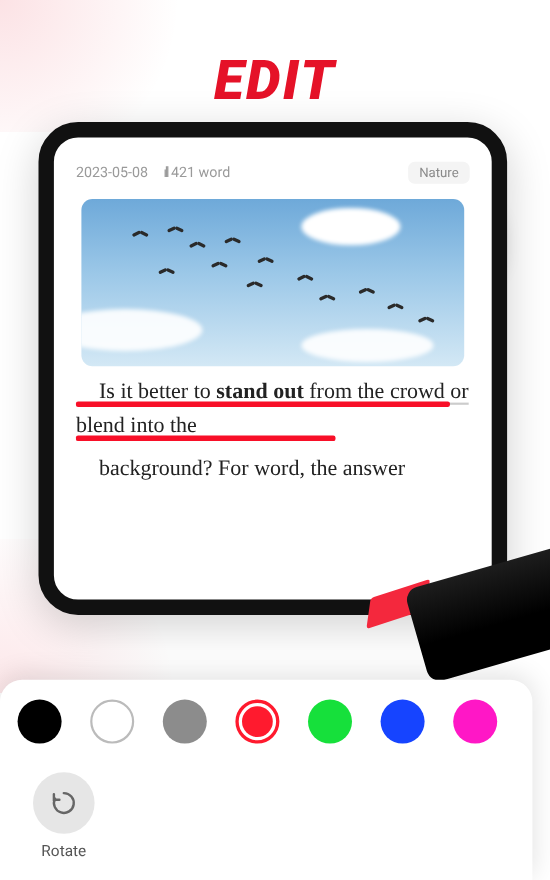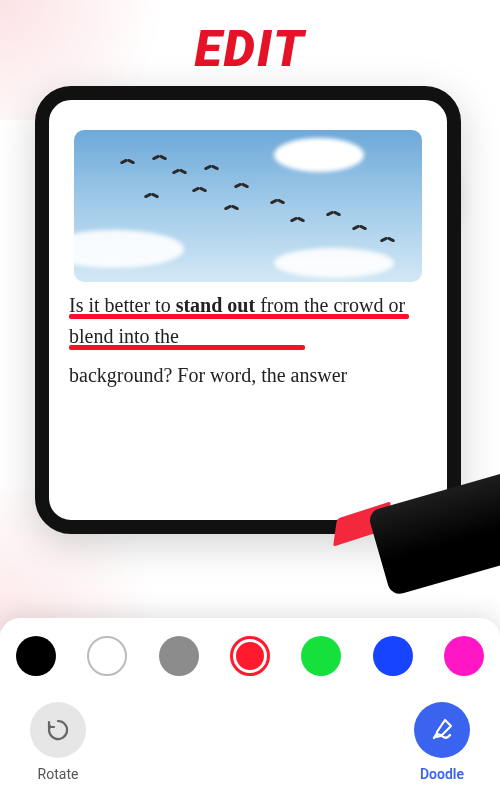--- a/index.html
+++ b/index.html
@@ -26,21 +26,21 @@
     background: radial-gradient(circle at bottom left, rgba(229,18,40,0.1), transparent 70%);
     pointer-events: none;
   }
   .hero {
     text-align: center;
     font-weight: 900;
     font-style: italic;
     color: #E51228;
     font-size: 50px;
     letter-spacing: 2px;
-    margin-top: 20px;
+    margin-top: 45px;
     margin-bottom: 8px;
   }
   .device-wrap {
     position: relative;
     width: 430px;
     margin: 0 auto;
   }
   .device {
     border: 14px solid #111;
     border-radius: 36px;
@@ -108,20 +108,21 @@
   }
   .article-text1, .article-text2 {
     font-family: Georgia, "Times New Roman", serif;
     font-size: 20px;
     color: #222;
     line-height: 1.55;
     text-align: left;
     text-decoration: underline;
     text-decoration-color: #ccc;
     text-underline-offset: 4px;
+    margin-left: 21px;
   }
   .bold-span { font-weight: 800; text-decoration: underline; }
   .article-text2 {
     text-decoration: none;
   }
   .underline-red {
     position: absolute;
     height: 4px;
     background: #F80F28;
     border-radius: 2px;
@@ -156,24 +157,24 @@
     position: absolute;
     left: 40px; top: 8px;
     width: 220px; height: 88px;
     background: linear-gradient(180deg,#1d1d1d,#000 60%);
     border-radius: 12px 20px 20px 12px;
     transform: rotate(-16deg);
   }
   
   .panel {
     position: absolute;
-    left: 0; right: 0; bottom: 0;
+    left: 0; right: 16px; bottom: 0;
     background: #fff;
     box-shadow: 0 -4px 24px rgba(0,0,0,0.12);
-    padding: 18px 12px 18px 12px;
+    padding: 18px 28px 18px 12px;
     border-radius: 20px 20px 0 0;
   }
   .color-row {
     display: flex;
     justify-content: space-between;
     padding: 0 4px;
     margin-bottom: 26px;
   }
   .swatch {
     width: 40px; height: 40px;
@@ -229,20 +230,28 @@
       <path d="M6 17 Q10 8 13 17 Q15 22 18 14" fill="none" stroke="#E51228" stroke-width="2.5" stroke-linecap="round"></path>
       <path d="M26 6 L36 -1 L38 2 L28 10 Z" fill="#E51228"></path>
       <path d="M25 8 L28 10 L26 12 Z" fill="#E51228"></path>
     </svg>
   </div>
 
   <div class="device">
     <div class="doc-pad">
 
 
+      <div class="meta-row">
+        <span>2023-05-08</span>
+        <span>
+          <span style="letter-spacing:-2px;">ıll</span>
+          <span>421 word</span>
+        </span>
+        <span class="meta-badge">Nature</span>
+      </div>
 
       <div class="photo">
         <div class="cloud" style="width:90px;height:34px;top:8px;left:200px;"></div>
         <div class="cloud" style="width:140px;height:38px;top:100px;left:-30px;opacity:.9"></div>
         <div class="cloud" style="width:120px;height:30px;top:118px;left:200px;opacity:.9"></div>
 
         <div class="bird" style="top:30px;left:46px;"></div>
         <div class="bird" style="top:26px;left:78px;"></div>
         <div class="bird" style="top:40px;left:98px;"></div>
         <div class="bird" style="top:36px;left:130px;"></div>
@@ -295,24 +304,15 @@
         <svg width="26" height="26" viewBox="0 0 26 26">
           <path d="M13 4 a9 9 0 1 1 -8 5" fill="none" stroke="currentColor" stroke-width="2.2" stroke-linecap="round"></path>
           <path d="M4 5 L4 10 L9 10" fill="none" stroke="currentColor" stroke-width="2.2" stroke-linecap="round"></path>
         </svg>
       </div>
       <div class="tool-label">Rotate</div>
     </div>
 
 
 
-    <div class="tool active">
-      <div class="tool-circle">
-        <svg width="28" height="28" viewBox="0 0 28 28">
-          <path d="M6 22 Q9 16 14 20 Q18 24 22 19" fill="none" stroke="currentColor" stroke-width="2.4" stroke-linecap="round"></path>
-          <path d="M17 4 L23 10 L13 20 L8 21 L9 16 Z" fill="none" stroke="currentColor" stroke-width="2.2" stroke-linejoin="round"></path>
-        </svg>
-      </div>
-      <div class="tool-label">Doodle</div>
-    </div>
 
   </div>
 </div>
 
 </body></html>

